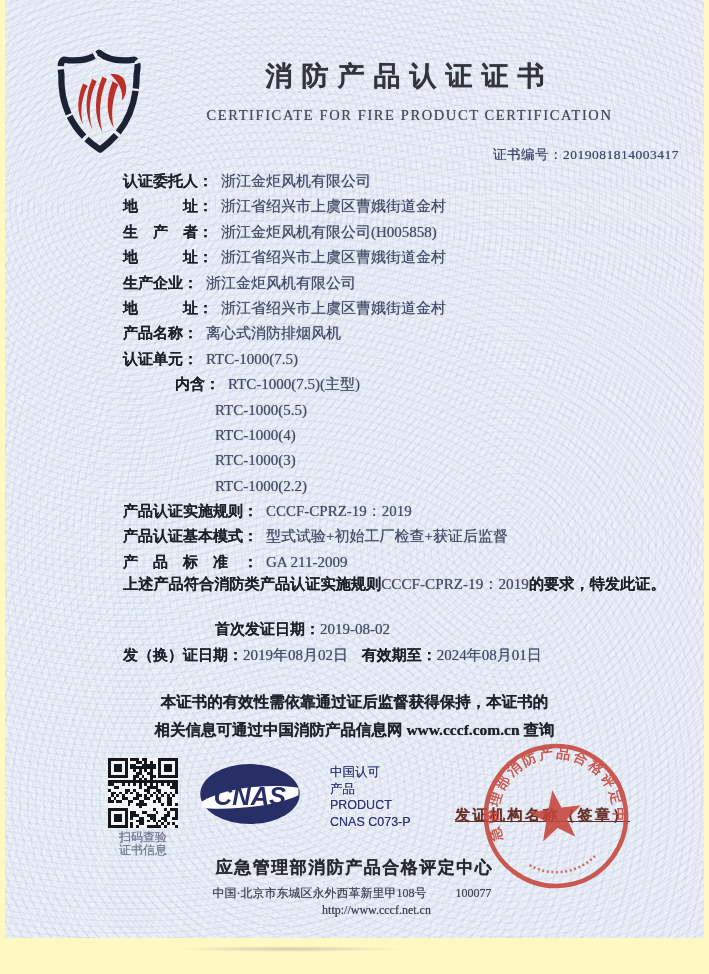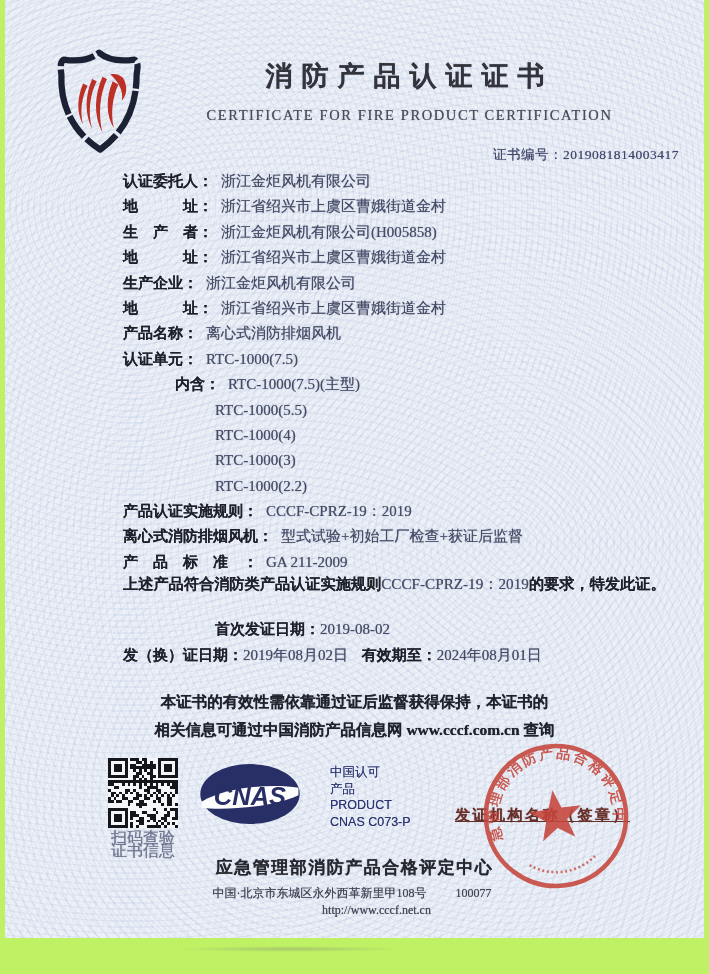--- a/index.html
+++ b/index.html
@@ -1,17 +1,17 @@
 <!DOCTYPE html>
 <html><head>
 <meta charset="utf-8">
 <style>
   html,body{margin:0;padding:0;background:#ffffff;}
   .page{
-    position:relative;width:709px;height:974px;overflow:hidden;background:#bef264;
+    position:relative;width:709px;height:974px;overflow:hidden;background:#fef9c3;
     font-family:"Liberation Serif","DejaVu Serif",serif;
     color:#23262e;
   }
   .pattern{
     position:absolute;left:5px;right:5px;top:0;height:938px;
     background-color:#edf1f7;
     background-image:
       repeating-radial-gradient(circle at 18% 22%, rgba(125,150,200,.10) 0 1.5px, rgba(255,255,255,0) 1.5px 6px),
       repeating-radial-gradient(circle at 72% 58%, rgba(125,150,200,.09) 0 1.5px, rgba(255,255,255,0) 1.5px 7px),
       repeating-radial-gradient(circle at 40% 85%, rgba(110,140,190,.08) 0 2px, rgba(255,255,255,0) 2px 8px),
@@ -42,21 +42,21 @@
   .statement .b{font-weight:700;color:#1d2027;text-shadow:0 0 .6px rgba(30,35,55,.8);}
   .statement .c{color:#454c64;text-shadow:0 0 .9px rgba(70,78,115,.75);}
   .date-first{left:215px;top:620px;font-size:15px;white-space:nowrap;}
   .date-issue{left:123px;top:646px;font-size:15px;white-space:nowrap;}
   .dlabel{font-weight:700;color:#1d2027;text-shadow:0 0 .6px rgba(30,35,55,.8);}
   .dvalue{color:#454c64;text-shadow:0 0 .9px rgba(70,78,115,.75);margin-right:10px;}
   .notice{left:60px;right:60px;top:688px;text-align:center;font-size:15.5px;font-weight:700;
     line-height:27.5px;color:#1e2127;text-shadow:0 0 .7px rgba(30,35,55,.85);}
   
   .qr{left:108px;top:758px;width:70px;height:70px;}
-  .qr-caption{left:100px;top:831px;width:86px;text-align:center;font-size:16px;
+  .qr-caption{left:100px;top:831px;width:86px;text-align:center;font-size:12px;
     line-height:13px;color:#707890;text-shadow:0 0 .8px rgba(110,118,145,.8);}
   .cnas-logo{left:199px;top:761px;width:102px;height:66px;}
   .cnas-text{left:330px;top:764px;font-size:12.5px;line-height:16.5px;color:#2b3472;
     font-family:"Liberation Sans","DejaVu Sans",sans-serif;
     text-shadow:0 0 .6px rgba(43,52,114,.7);white-space:nowrap;}
   .sign-label{left:455px;top:806px;font-size:15px;font-weight:700;letter-spacing:2.5px;
     color:#64302b;text-shadow:0 0 1px rgba(130,55,48,.8);white-space:nowrap;text-decoration:underline;}
   .stamp{left:481px;top:741px;width:150px;height:150px;opacity:.88;}
   
   .footer-org{left:0;right:0;top:856px;text-align:center;font-size:17px;font-weight:700;
@@ -143,21 +143,21 @@
       <span class="fvalue">RTC-1000(3)</span>
     </div>
     <div class="frow value-only">
       <span class="fvalue">RTC-1000(2.2)</span>
     </div>
     <div class="frow">
       <span class="flabel">产品认证实施规则：</span>
       <span class="fvalue">CCCF-CPRZ-19：2019</span>
     </div>
     <div class="frow">
-      <span class="flabel">离心式消防排烟风机：</span>
+      <span class="flabel">产品认证基本模式：</span>
       <span class="fvalue">型式试验+初始工厂检查+获证后监督</span>
     </div>
     <div class="frow">
       <span class="flabel">产　品　标　准　：</span>
       <span class="fvalue">GA 211-2009</span>
     </div>
   </div>
 
   <div class="abs statement">
     <span class="b">上述产品符合消防类产品认证实施规则</span><span class="c">CCCF-CPRZ-19：2019</span><span class="b">的要求，特发此证。</span>

